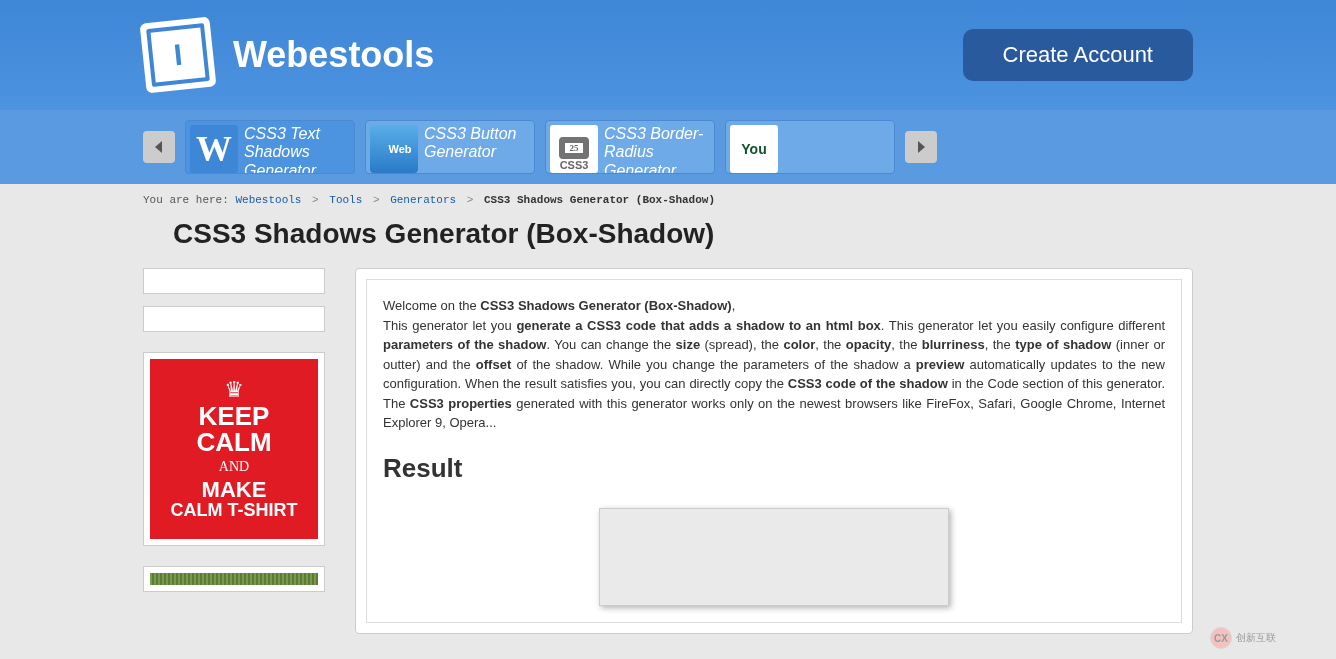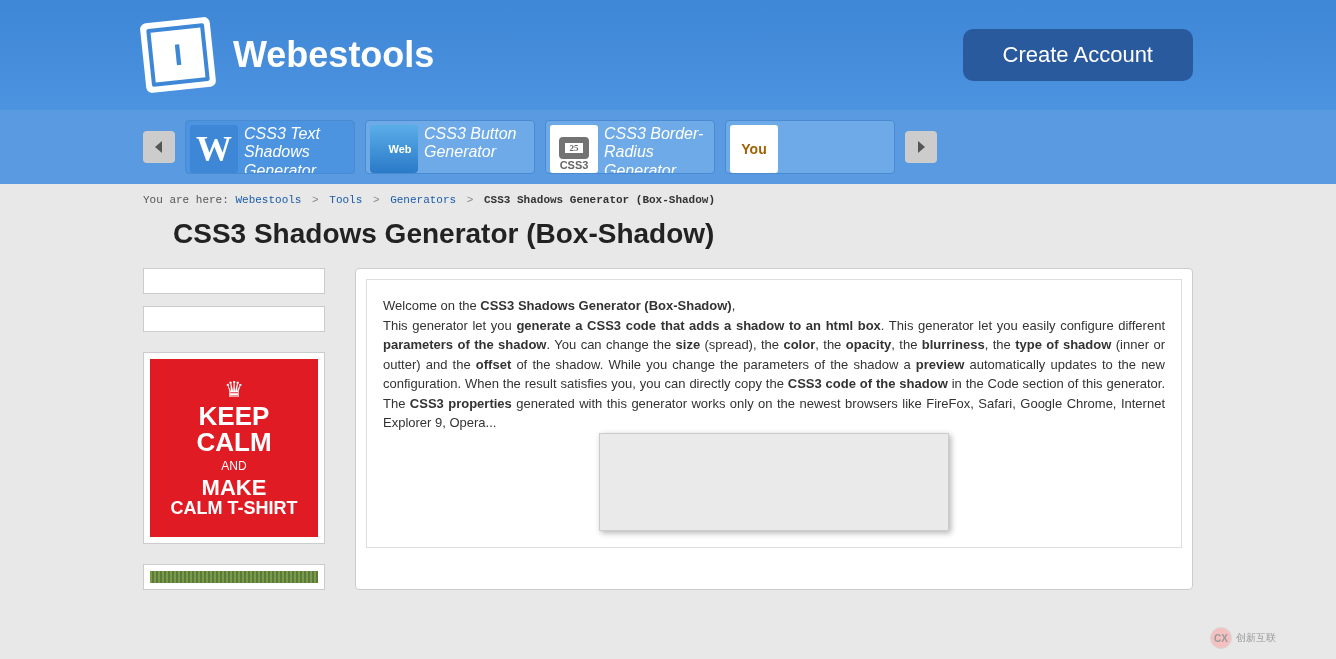--- a/index.html
+++ b/index.html
@@ -20,35 +20,35 @@
 .sub-tools-bg { background: #5a9ae0; padding: 10px 0; }
 .sub-tools { display: flex; align-items: center; gap: 10px; }
 .arrow-btn { width: 32px; height: 32px; background: #ccc; border-radius: 4px; display: flex; align-items: center; justify-content: center; cursor: pointer; flex-shrink: 0; }
 .arrow-btn svg { width: 16px; height: 16px; }
 .tool-card { background: #6eaae8; border: 1px solid #4a8ad0; border-radius: 4px; padding: 4px; display: flex; gap: 6px; width: 170px; height: 54px; overflow: hidden; cursor: pointer; }
 .tool-card.active { background: #4c93e0; }
 .tool-thumb { width: 48px; height: 48px; background: #fff; border-radius: 3px; display: flex; align-items: center; justify-content: center; font-size: 10px; font-weight: bold; color: #666; flex-shrink: 0; overflow: hidden; }
 .tool-thumb.w { background: #3e87d6; color: #fff; font-size: 36px; font-family: Georgia, serif; }
 .tool-thumb.btn { background: linear-gradient(#5aaee8, #2a7ac8); color: #fff; font-size: 11px; display: flex; align-items: center; justify-content: center; border-radius: 4px; padding-left: 12px; }
 .tool-thumb.css3 { background: #fff; display: flex; flex-direction: column; align-items: center; justify-content: flex-end; font-size: 11px; padding: 2px; }
-.tool-thumb.you { background: #fff; color: #a16207; font-size: 14px; }
+.tool-thumb.you { background: #fff; color: #14532d; font-size: 14px; }
 .tool-label { color: #fff; font-size: 16px; line-height: 1.15; font-style: italic; }
 .breadcrumb { padding: 10px 0 4px; font-size: 11px; color: #555; font-family: Liberation Mono, monospace; }
 .breadcrumb a { color: #1a5ca8; text-decoration: none; }
 .breadcrumb .sep { color: #888; margin: 0 4px; }
 .breadcrumb .current { font-weight: bold; color: #333; }
 .page-title { font-size: 28px; font-weight: bold; color: #222; font-family: 'Trebuchet MS', sans-serif; padding: 8px 0 18px 30px; }
 .main-wrap { display: flex; gap: 30px; }
 .sidebar { width: 182px; flex-shrink: 0; }
 .side-box { border: 1px solid #ccc; background: #fff; height: 26px; margin-bottom: 12px; }
 .side-ad { border: 1px solid #ccc; background: #fff; padding: 6px; margin-top: 20px; margin-bottom: 20px; }
 .keep-calm { background: #e01b24; color: #fff; text-align: center; padding: 18px 6px; font-family: 'Trebuchet MS', sans-serif; }
 .keep-calm .crown { font-size: 22px; }
 .keep-calm .line1 { font-size: 26px; font-weight: bold; line-height: 1; }
-.keep-calm .line-and { font-size: 12px; margin: 4px 0; }
+.keep-calm .line-and { font-size: 14px; margin: 4px 0; font-family: Liberation Serif, serif; }
 .keep-calm .line2 { font-size: 22px; font-weight: bold; line-height: 1; }
 .keep-calm .line3 { font-size: 18px; font-weight: bold; line-height: 1.1; }
 .side-img2 { border: 1px solid #ccc; background: #fff; padding: 6px; }
 .side-img2-inner { height: 12px; background: repeating-linear-gradient(90deg, #7a9a4a 0 2px, #5a7a3a 2px 4px); }
 .content { flex: 1; background: #fff; border: 1px solid #ccc; border-radius: 4px; padding: 10px; }
 .content-inner { border: 1px solid #ddd; padding: 16px; }
 .intro { font-size: 13px; line-height: 1.5; text-align: justify; }
 .intro b { font-weight: bold; }
 .result-heading { font-size: 26px; font-weight: bold; font-family: 'Trebuchet MS', sans-serif; margin: 20px 0 24px; }
 .result-box { width: 350px; height: 98px; margin: 0 auto; background: #eaeaea; border: 1px solid #ccc; box-shadow: 2px 2px 6px rgba(0,0,0,0.3); }
@@ -138,20 +138,21 @@
           <div class="side-img2-inner"></div>
         </div>
     </div>
 
     <div class="content">
       <div class="content-inner">
         <p class="intro">
           <span>Welcome on the </span><b>CSS3 Shadows Generator (Box-Shadow)</b><span>,</span><br>
           <span>This generator let you </span><b>generate a CSS3 code that adds a shadow to an html box</b><span>. This generator let you easily configure different </span><b>parameters of the shadow</b><span>. You can change the </span><b>size</b><span> (spread), the </span><b>color</b><span>, the </span><b>opacity</b><span>, the </span><b>blurriness</b><span>, the </span><b>type of shadow</b><span> (inner or outter) and the </span><b>offset</b><span> of the shadow. While you change the parameters of the shadow a </span><b>preview</b><span> automatically updates to the new configuration. When the result satisfies you, you can directly copy the </span><b>CSS3 code of the shadow</b><span> in the Code section of this generator. The </span><b>CSS3 properties</b><span> generated with this generator works only on the newest browsers like FireFox, Safari, Google Chrome, Internet Explorer 9, Opera...</span>
         </p>
+        <h2 class="result-heading">Result</h2>
         <div class="result-box"></div>
       </div>
     </div>
   </div>
 </div>
 
 <div class="watermark">
   <div class="circ">CX</div>
   <span>创新互联</span>
 </div>

